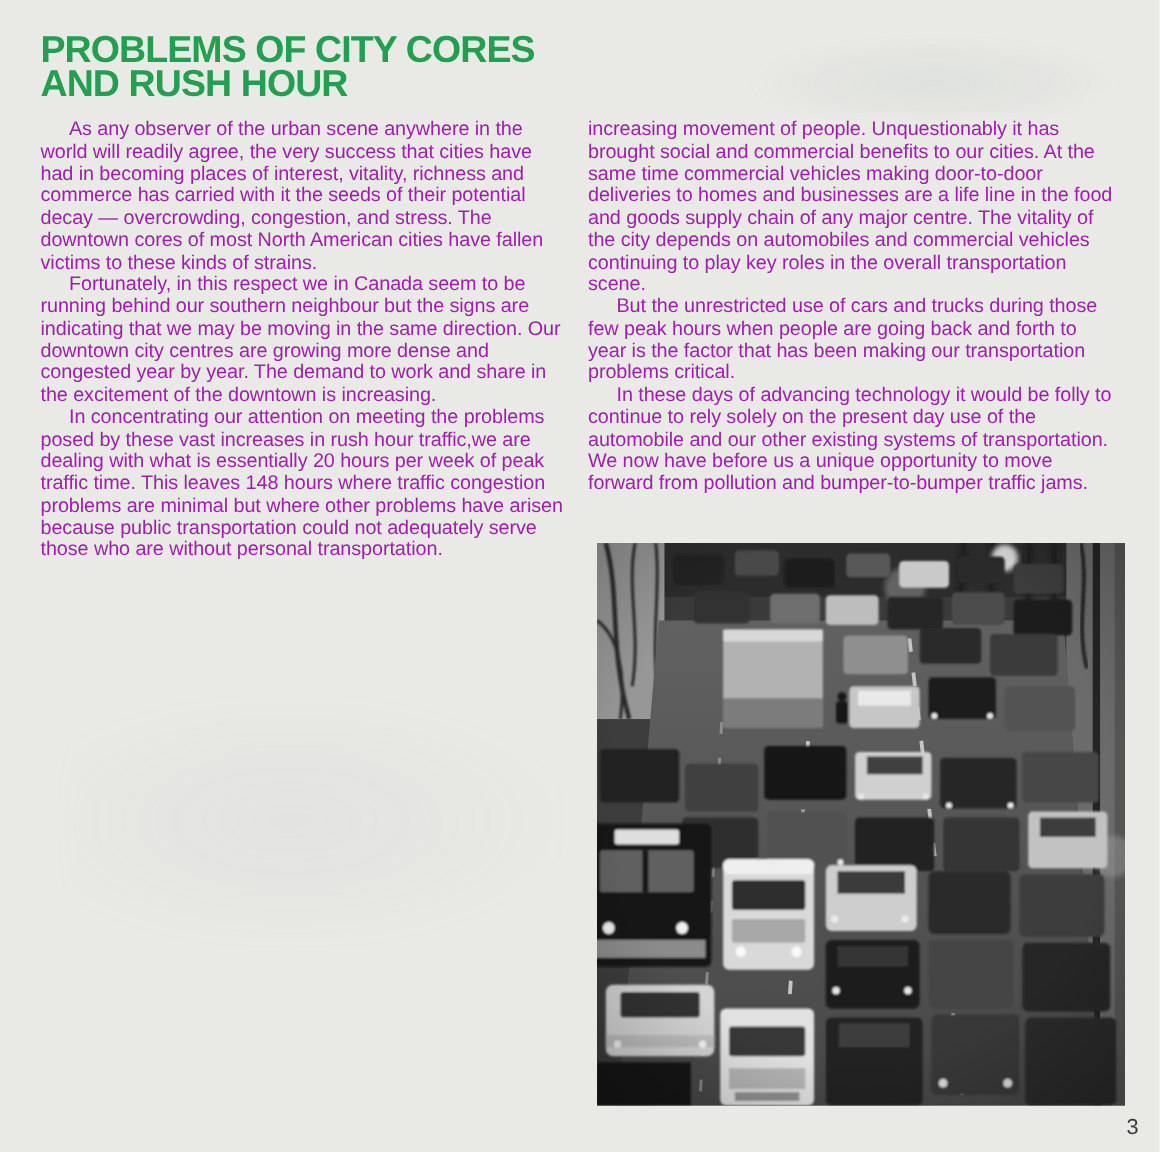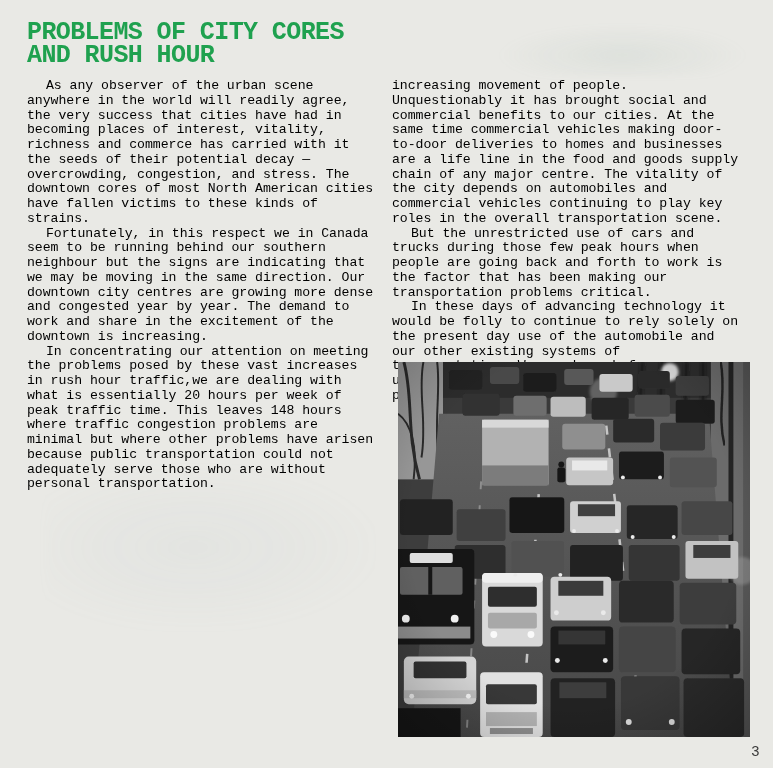--- a/index.html
+++ b/index.html
@@ -12,21 +12,21 @@
   }
   .title{
     position:absolute;left:27px;top:22px;margin:0;
     font-size:25px;font-weight:bold;line-height:22.5px;
     letter-spacing:-0.6px;
   }
   .title-line{display:block;}
   .col{
     position:absolute;top:79px;width:353px;
     font-size:13.2px;line-height:14.75px;
-    color:#000000;
+    color:#a21caf;
     letter-spacing:-0.05px;
   }
   .col-left{left:27px;}
   .col-right{left:392px;}
   .para{margin:0;}
   .para.indent{text-indent:19px;}
   .photo{
     position:absolute;left:398px;top:362px;margin:0;
     width:352px;height:375px;
     background:#555;
@@ -44,39 +44,39 @@
   }
   .ghost-2{
     left:45px;top:465px;width:330px;height:165px;
     background:radial-gradient(ellipse at 45% 50%, rgba(150,170,180,0.07), rgba(150,170,180,0) 75%);
     filter:blur(5px);
   }
 </style>
 </head>
 <body>
 
-<div class="page" style="background-color: rgb(233, 233, 229); font-family: Liberation Mono, monospace;">
+<div class="page" style="background-color: rgb(233, 233, 229);">
 
   <div class="ghost ghost-1"></div>
   <div class="ghost ghost-2"></div>
 
   <h1 class="title" style="color: rgb(31, 161, 79);">
     <span class="title-line">PROBLEMS OF CITY CORES</span>
     <span class="title-line">AND RUSH HOUR</span>
   </h1>
 
   <div class="col col-left">
       <p class="para indent">As any observer of the urban scene anywhere in the world will readily agree, the very success that cities have had in becoming places of interest, vitality, richness and commerce has carried with it the seeds of their potential decay — overcrowding, congestion, and stress. The downtown cores of most North American cities have fallen victims to these kinds of strains.</p>
       <p class="para indent">Fortunately, in this respect we in Canada seem to be running behind our southern neighbour but the signs are indicating that we may be moving in the same direction. Our downtown city centres are growing more dense and congested year by year. The demand to work and share in the excitement of the downtown is increasing.</p>
       <p class="para indent">In concentrating our attention on meeting the problems posed by these vast increases in rush hour traffic,we are dealing with what is essentially 20 hours per week of peak traffic time. This leaves 148 hours where traffic congestion problems are minimal but where other problems have arisen because public transportation could not adequately serve those who are without personal transportation.</p>
     </div>
 
   <div class="col col-right">
       <p class="para">increasing movement of people. Unquestionably it has brought social and commercial benefits to our cities. At the same time commercial vehicles making door-to-door deliveries to homes and businesses are a life line in the food and goods supply chain of any major centre. The vitality of the city depends on automobiles and commercial vehicles continuing to play key roles in the overall transportation scene.</p>
-      <p class="para indent">But the unrestricted use of cars and trucks during those few peak hours when people are going back and forth to work is the factor that has been making our transportation problems critical.</p>
+      <p class="para indent">But the unrestricted use of cars and trucks during those few peak hours when people are going back and forth to year is the factor that has been making our transportation problems critical.</p>
       <p class="para indent">In these days of advancing technology it would be folly to continue to rely solely on the present day use of the automobile and our other existing systems of transportation. We now have before us a unique opportunity to move forward from pollution and bumper-to-bumper traffic jams.</p>
     </div>
 
   <figure class="photo" role="img" aria-label="Black-and-white telephoto view of bumper-to-bumper rush hour traffic: lanes packed with cars, vans, a box truck and a bus on a city street lined with trees and poles">
     <svg viewBox="0 0 360 377" width="352" height="375" preserveAspectRatio="none">
       <defs>
         <linearGradient id="gRoad" x1="0" y1="0" x2="0" y2="1">
           <stop offset="0" stop-color="#616161"></stop>
           <stop offset="1" stop-color="#474747"></stop>
         </linearGradient>

